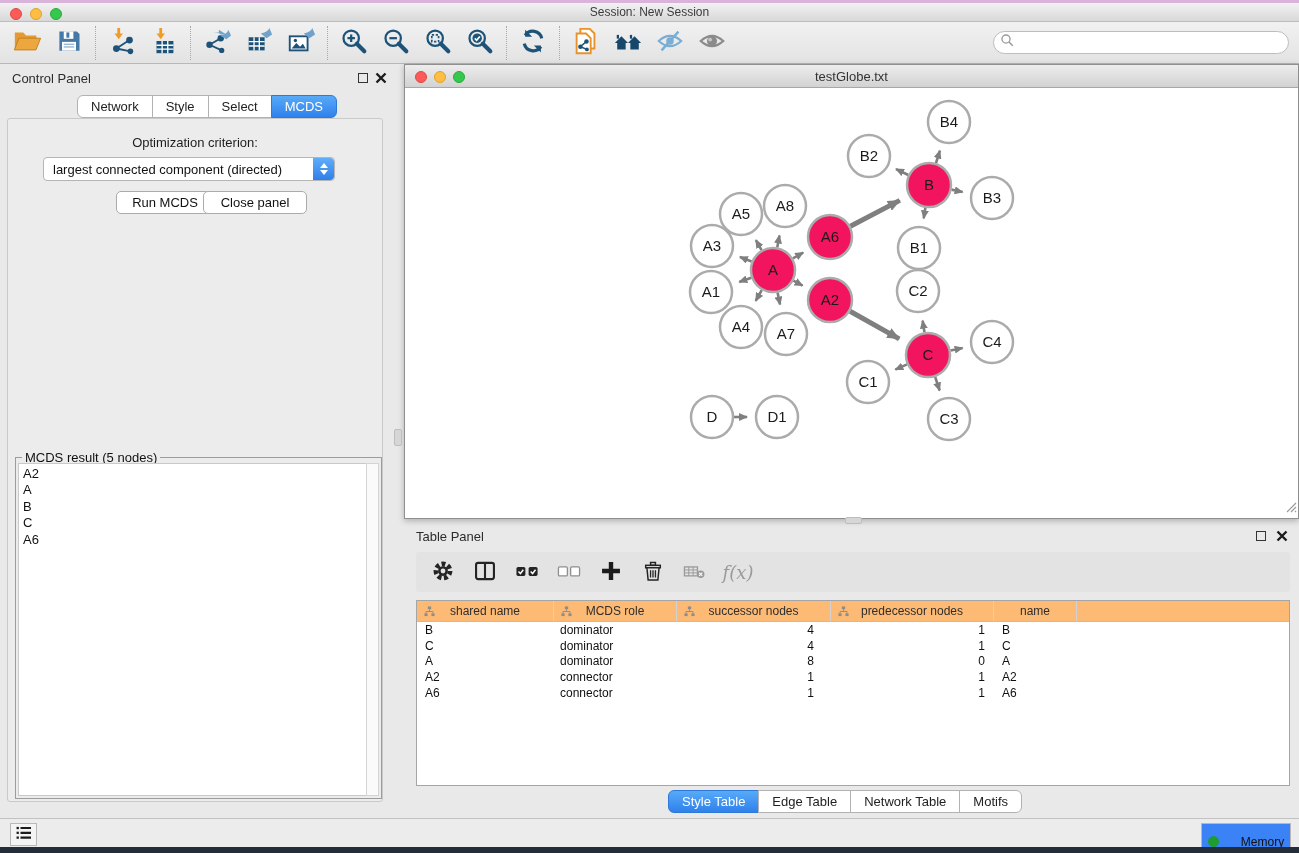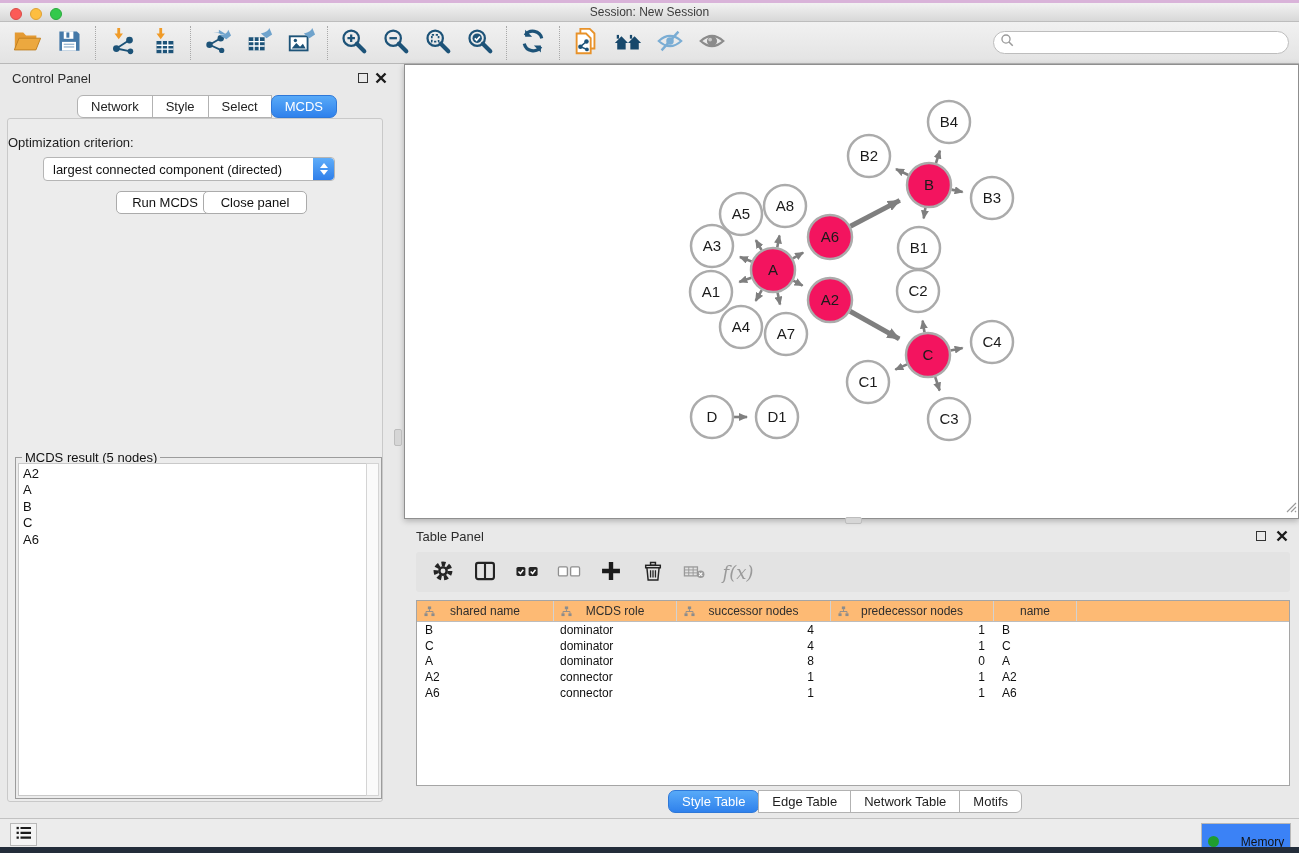--- a/index.html
+++ b/index.html
@@ -33,25 +33,25 @@
   .cp-title, .tp-title { position:absolute; left:12px; top:7px; font-size:13px; color:#2c2c2c; }
   .float-icon { position:absolute; width:10px; height:10px; border:1.5px solid #333; }
   .close-icon { position:absolute; width:12px; height:12px; }
   .close-icon svg { display:block; }
 
   .seg-tabs { position:absolute; display:flex;align-items:center; }
   .seg-tab { height:23px; padding:0 13px; background:#fff; border:1px solid #b2b2b2; margin-left:-1px;
              font-size:13px; color:#222; display:flex; align-items:center; }
   .seg-tab:first-child { border-radius:6px 0 0 6px; margin-left:0; }
   .seg-tab:last-child { border-radius:0 6px 6px 0; }
-  .seg-tab.selected { background:linear-gradient(#58aaf8,#2f81ec); border-color:#2e78d8; color:#fff;border-radius:7px; }
+  .seg-tab.selected { background:linear-gradient(#58aaf8,#2f81ec); border-color:#2e78d8; color:#fff; }
 
   .cp-box { position:absolute; left:7px; top:118px; width:376px; height:684px; background:#ececec;
             border:1px solid #c9c9c9; border-radius:3px; }
-  .opt-label { position:absolute; left:0; top:16px; width:100%; font-size:13px; color:#1d1d1d; }
+  .opt-label { position:absolute; left:0; top:16px; width:100%; text-align:center; font-size:13px; color:#1d1d1d; }
   .criterion-select { position:absolute; left:35px; top:38px; width:292px; height:24px; background:#fff;
             border:1px solid #b5b5b5; border-radius:4px; display:flex; align-items:center; }
   .criterion-text { flex:1; font-size:13px; color:#111; padding-left:9px; white-space:nowrap; }
   .stepper { width:21px; height:100%; background:linear-gradient(#5fadf9,#2f7fea); border-radius:0 4px 4px 0;
              display:flex; flex-direction:column; align-items:center; justify-content:center; gap:2px; }
   .stepper .up { width:0; height:0; border-left:4px solid transparent; border-right:4px solid transparent; border-bottom:5px solid #fff; }
   .stepper .dn { width:0; height:0; border-left:4px solid transparent; border-right:4px solid transparent; border-top:5px solid #fff; }
   .cp-btn { position:absolute; height:23px; background:#fff; border:1px solid #ababab; border-radius:5px;
             font-size:13px; color:#111; font-family:"Liberation Sans",sans-serif; }
   .run-btn { left:84px; top:72px; width:98px;margin-left:24px; }
@@ -308,20 +308,28 @@
         <div>A</div>
         <div>B</div>
         <div>C</div>
         <div>A6</div>
       </div>
       <div class="result-scroll"></div>
     </div>
   </div>
 
   <div class="net-window">
+    <div class="net-titlebar">
+      <div class="net-lights">
+        <div class="light red"></div>
+        <div class="light yellow"></div>
+        <div class="light green"></div>
+      </div>
+      <div class="net-title">testGlobe.txt</div>
+    </div>
     <div class="net-canvas">
       <svg id="graph-svg" width="893" height="430">
           <defs>
             <marker id="arw" markerWidth="10" markerHeight="8" refX="8" refY="4" orient="auto" markerUnits="userSpaceOnUse">
               <path d="M0 0 L9 4 L0 8 Z" fill="#7F7F7F"></path>
             </marker>
             <marker id="arwT" markerWidth="14" markerHeight="11" refX="12" refY="5.5" orient="auto" markerUnits="userSpaceOnUse">
               <path d="M0 0 L13 5.5 L0 11 Z" fill="#7F7F7F"></path>
             </marker>
           </defs>

